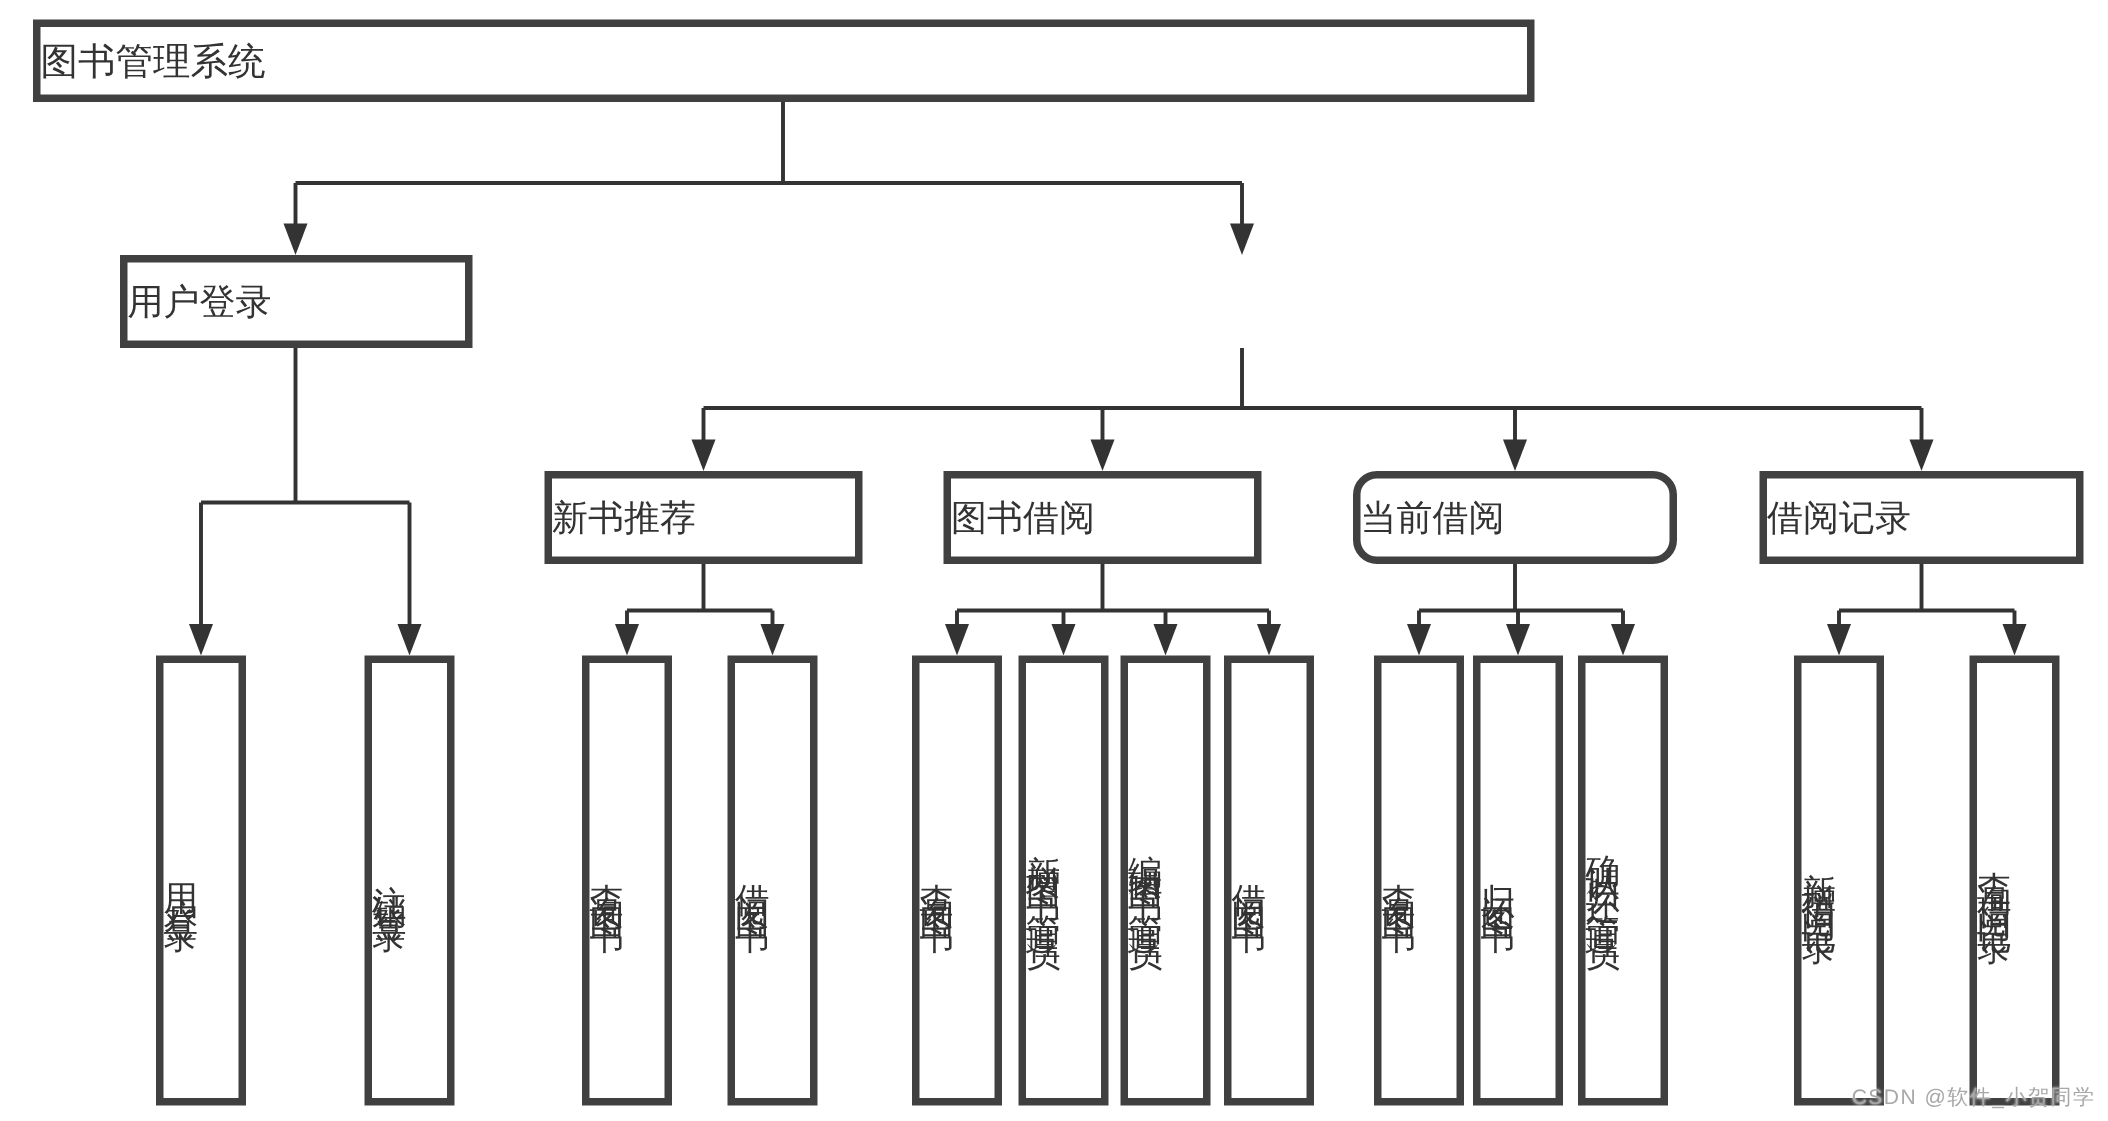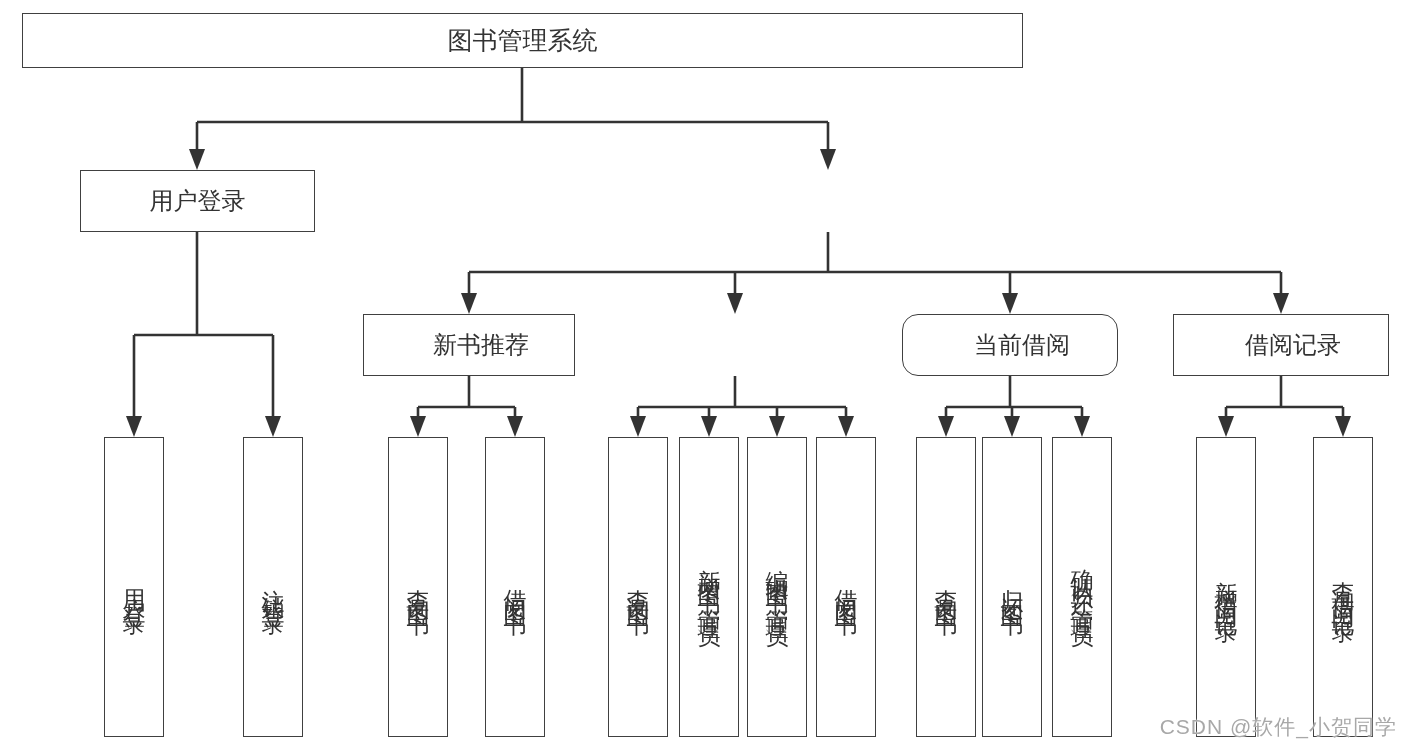--- a/index.html
+++ b/index.html
@@ -8,44 +8,43 @@
     width:1405px;height:747px;
     background:#ffffff;
     font-family:"Liberation Sans","DejaVu Sans",sans-serif;
     overflow:hidden;
   }
   #connectors{position:absolute;left:0;top:0;z-index:1;}
   .box{
     position:absolute;
     box-sizing:border-box;
     background:#ffffff;
-    border:1px solid #404040;
+    border:5px solid #404040;
     display:flex;
     align-items:center;
-    justify-content:center;
     color:#333333;
     z-index:2;
   }
   .root{left:22px;top:13px;width:1001px;height:55px;font-size:25px;}
   .l2{top:170px;height:62px;font-size:24px;}
-  .l3{top:314px;height:62px;font-size:24px;padding-left:24px;}
+  .l3{top:314px;height:62px;font-size:24px;}
   .leaf{top:437px;width:60px;height:300px;}
   .vtext{
     writing-mode:vertical-rl;
     text-orientation:mixed;
     font-size:23px;
     letter-spacing:8px;
     line-height:1;
     color:#333333;
     white-space:nowrap;
   }
   .watermark{
     position:absolute;
     right:8px;bottom:6px;
-    font-size:21px;
+    font-size:14px;
     color:#a8a8a8;
     text-shadow:0 0 2px #ffffff;
     z-index:3;
     letter-spacing:1px;
     margin-top:40px;
   }
 </style>
 </head>
 <body>
 
@@ -111,20 +110,23 @@
     <span>图书管理系统</span>
   </div>
 
   <div class="box l2" style="left:80px;width:235px;">
     <span>用户登录</span>
   </div>
 
   <div class="box l3" style="left:363px;width:212px;">
     <span>新书推荐</span>
   </div>
+  <div class="box l3" style="left:629px;width:212px;">
+    <span>图书借阅</span>
+  </div>
   <div class="box l3" style="left:902px;width:216px;border-radius:16px;">
     <span>当前借阅</span>
   </div>
   <div class="box l3" style="left:1173px;width:216px;">
     <span>借阅记录</span>
   </div>
 
   <div class="box leaf" style="left:104px;">
     <span class="vtext">用户登录</span>
   </div>

